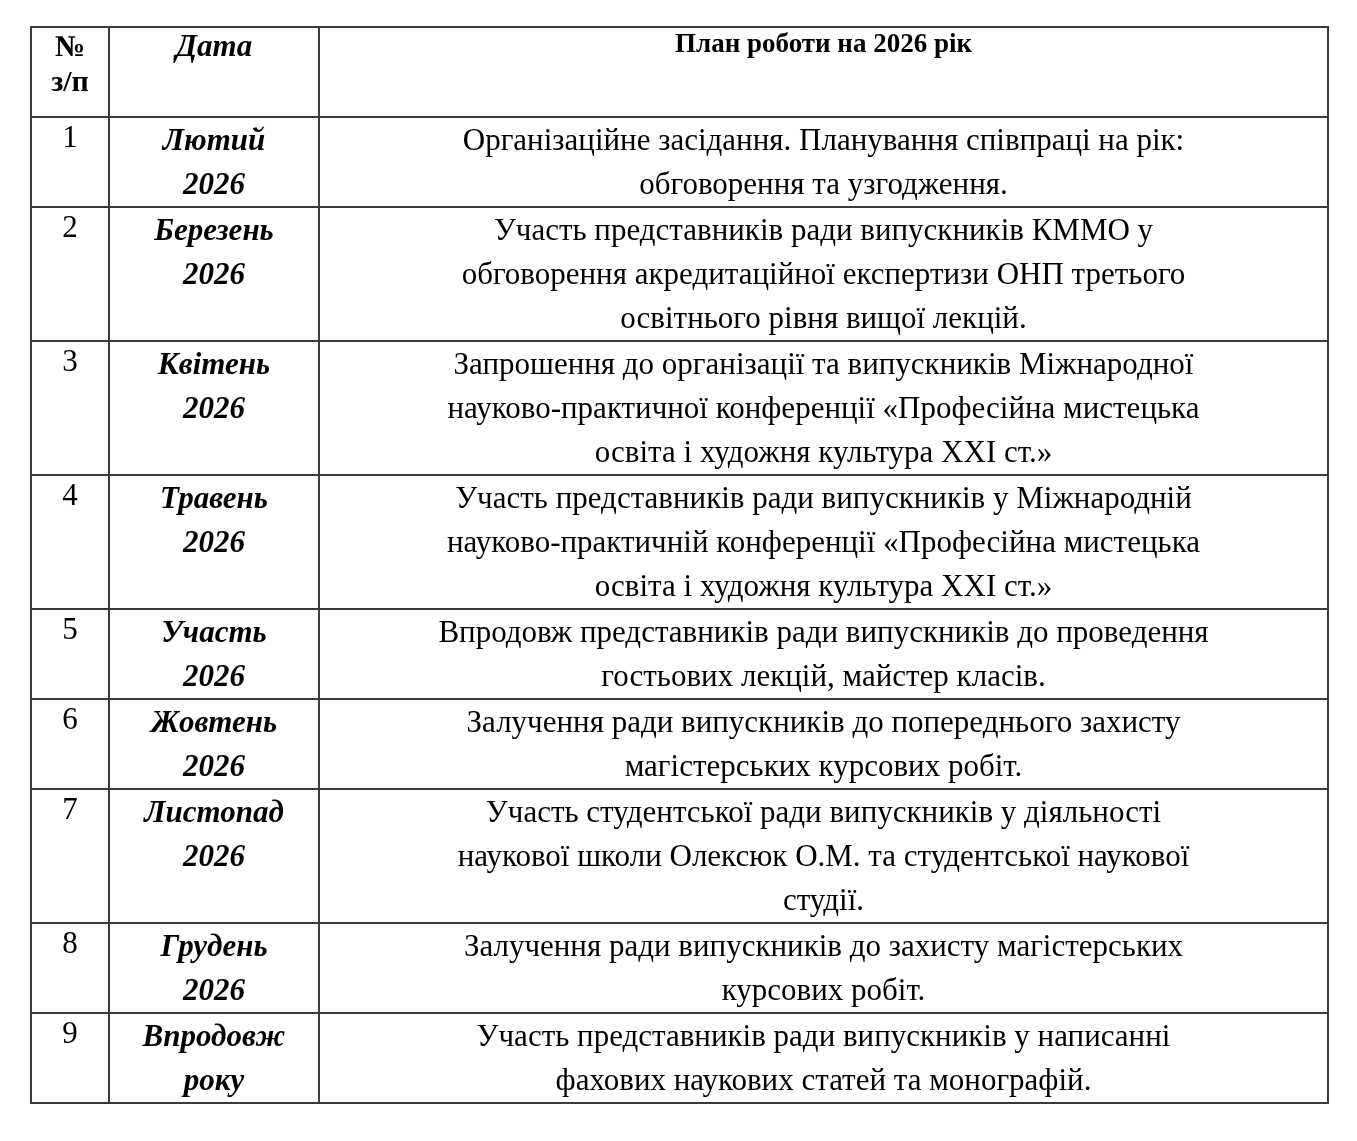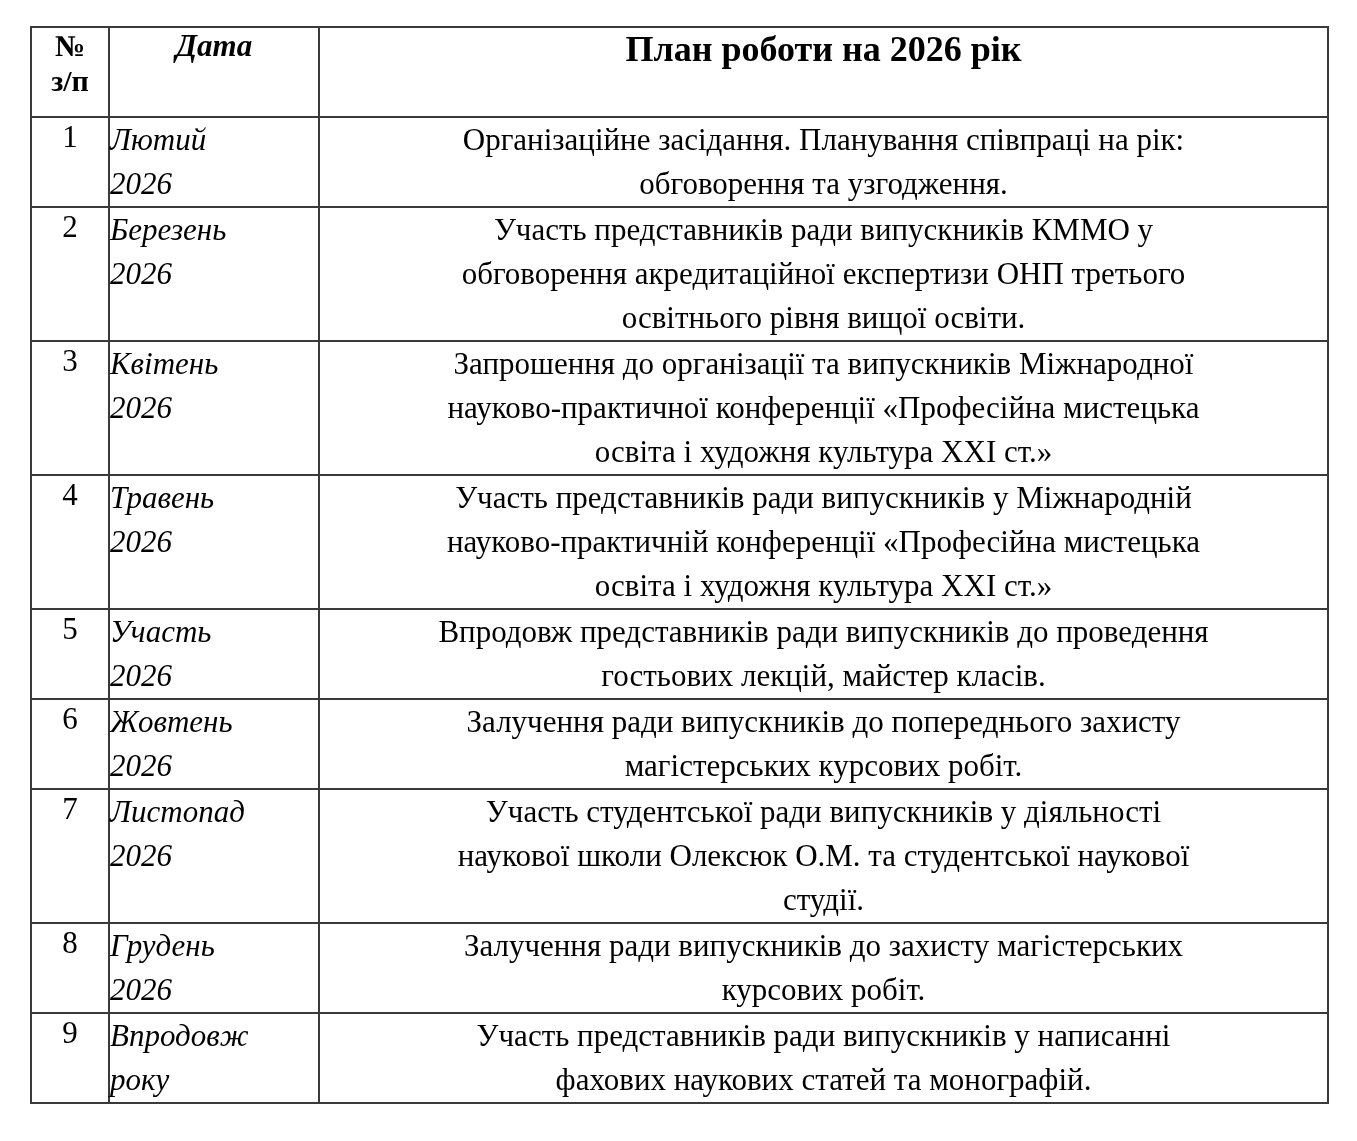--- a/index.html
+++ b/index.html
@@ -52,35 +52,35 @@
     line-height: 1.18;
     padding-top: 8px;
   }
   .th-num .ln { display: block; }
   .th-date {
     font-size: 31px;
     padding-top: 8px;
     font-style: italic;
   }
   .th-work {
-    font-size: 36px;
+    font-size: 27px;
     padding-top: 8px;
   }
 
   
   td.cell-num {
     text-align: center;
     font-size: 31px;
     line-height: 1.25;
     padding-top: 7px;
   }
   td.cell-date {
-    text-align: left;
+    text-align: center;
     font-style: italic;
-    font-weight: normal;
+    font-weight: bold;
     font-size: 31px;
     line-height: 1.42;
     padding-top: 7px;
   }
   td.cell-date .ln { display: block; white-space: nowrap; }
 
   td.cell-work {
     text-align: center;
     font-size: 31px;
     line-height: 1.42;
@@ -122,21 +122,21 @@
         </tr>
         <tr>
           <td class="cell-num">2</td>
           <td class="cell-date">
             <span class="ln">Березень</span>
             <span class="ln">2026</span>
           </td>
           <td class="cell-work">
             <span class="ln">Участь представників ради випускників КММО у</span>
             <span class="ln">обговорення акредитаційної експертизи ОНП третього</span>
-            <span class="ln">освітнього рівня вищої освіти.</span>
+            <span class="ln">освітнього рівня вищої лекцій.</span>
           </td>
         </tr>
         <tr>
           <td class="cell-num">3</td>
           <td class="cell-date">
             <span class="ln">Квітень</span>
             <span class="ln">2026</span>
           </td>
           <td class="cell-work">
             <span class="ln">Запрошення до організації та випускників Міжнародної</span>

